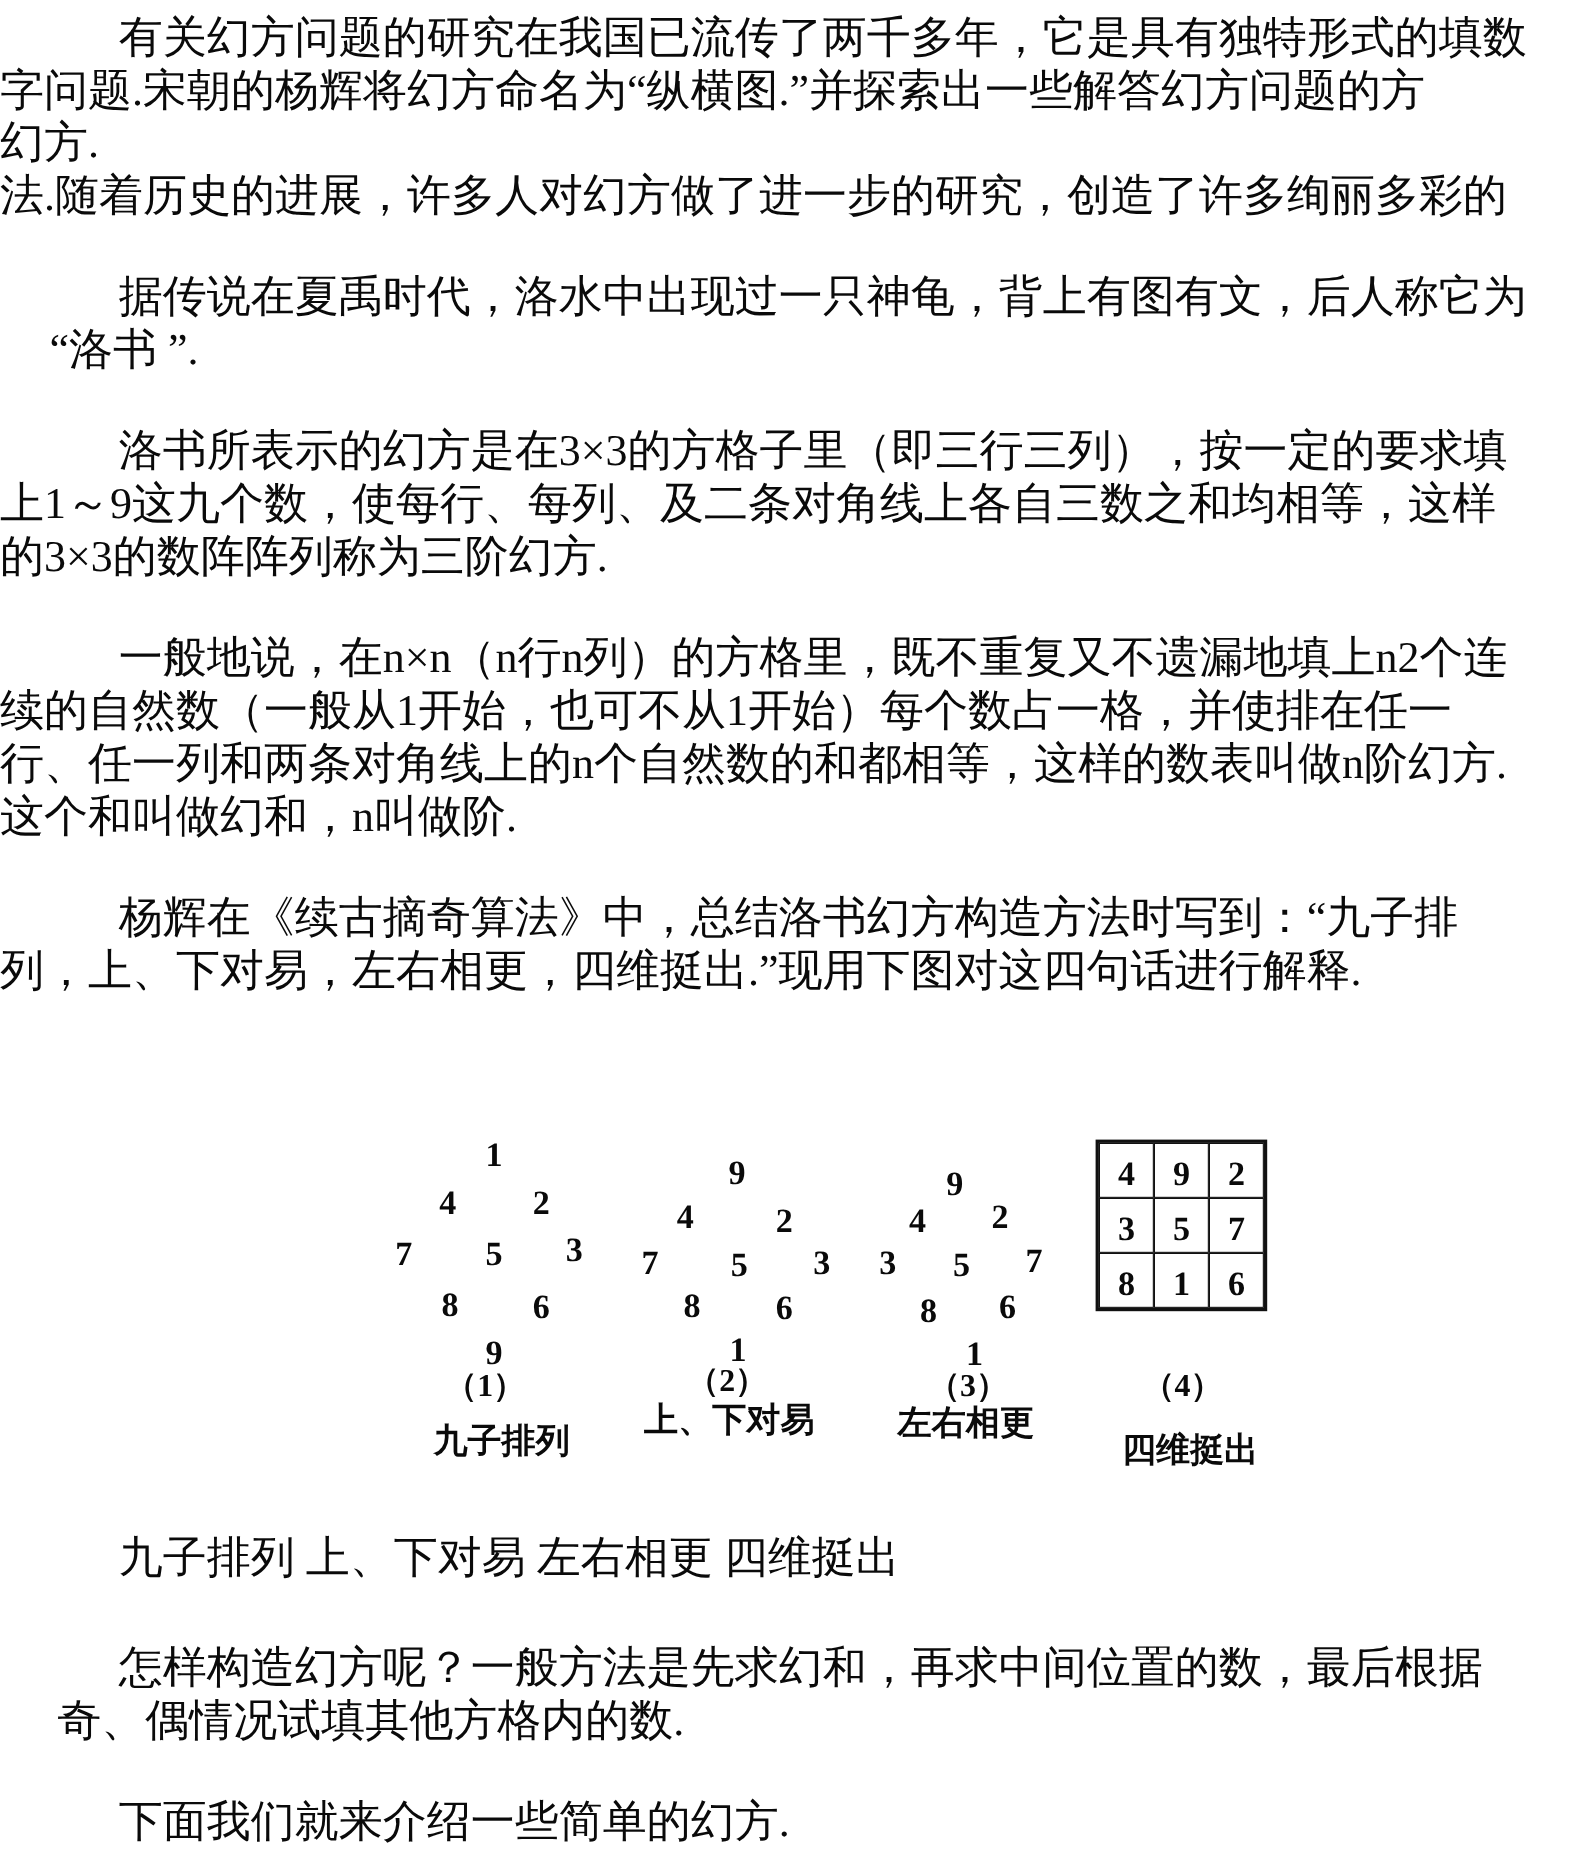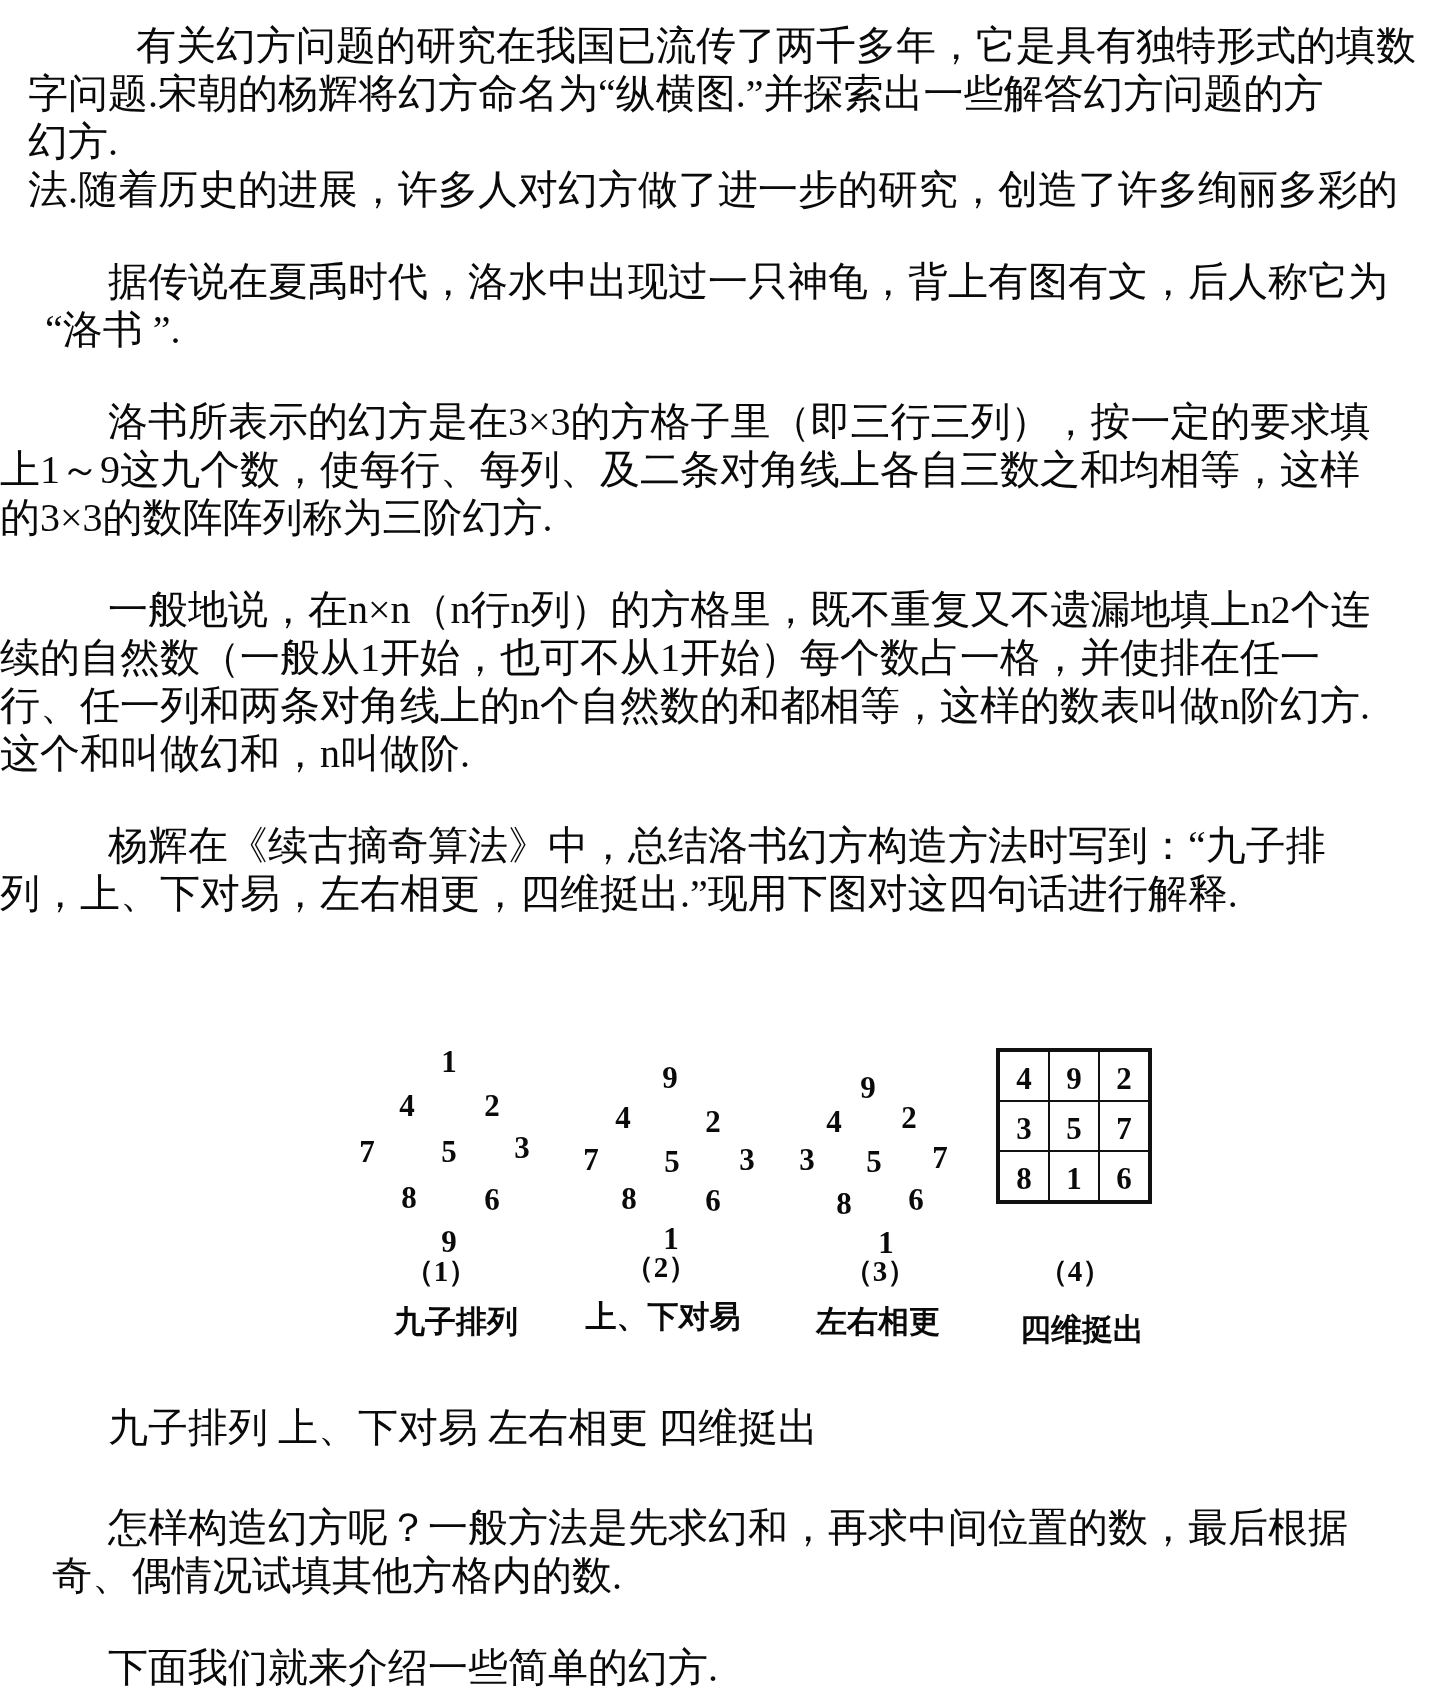--- a/index.html
+++ b/index.html
@@ -7,21 +7,21 @@
     background: #ffffff;
     width: 1430px;
   }
   body {
     font-family: "Liberation Serif", "DejaVu Serif", serif;
     color: #0a0a0a;
     padding-top: 10px;
     overflow-x: hidden;
   }
   .para { margin: 44px 0 0 0; }
-  .para:first-of-type { margin-top: 12px; padding-left: 28px; }
+  .para:first-of-type { margin-top: 0; }
   .line {
     white-space: pre;
     font-size: 40px;
     line-height: 48px;
     height: 48px;
     letter-spacing: 0px;
   }
   .indent-first { text-indent: 108px; }
   .indent-quote { text-indent: 26px; padding-left: 19px; }
   .indent-hang  { text-indent: 52px; }
@@ -155,22 +155,22 @@
       <div class="gcell">1</div>
       <div class="gcell">6</div>
     </div>
 
     <span class="fig-label" style="left:441px;top:242px">（1）</span>
     <span class="fig-label" style="left:661px;top:238px">（2）</span>
     <span class="fig-label" style="left:880px;top:242px">（3）</span>
     <span class="fig-label" style="left:1075px;top:242px">（4）</span>
 
     <span class="fig-caption" style="left:456px;top:292px">九子排列</span>
-    <span class="fig-caption" style="left:663px;top:287px">上、下对易</span>
-    <span class="fig-caption" style="left:878px;top:292px">左右相更</span>
+    <span class="fig-caption" style="left:663px;top:273px">上、下对易</span>
+    <span class="fig-caption" style="left:878px;top:276px">左右相更</span>
     <span class="fig-caption" style="left:1082px;top:300px">四维挺出</span>
   </div>
 
   <div class="para" style="">
     <div class="line indent-first">九子排列 上、下对易 左右相更 四维挺出</div>
   </div>
 
   <div class="para" style="margin-top:52px">
     <div class="line indent-first">怎样构造幻方呢？一般方法是先求幻和，再求中间位置的数，最后根据</div>
     <div class="line indent-hang">奇、偶情况试填其他方格内的数.</div>

